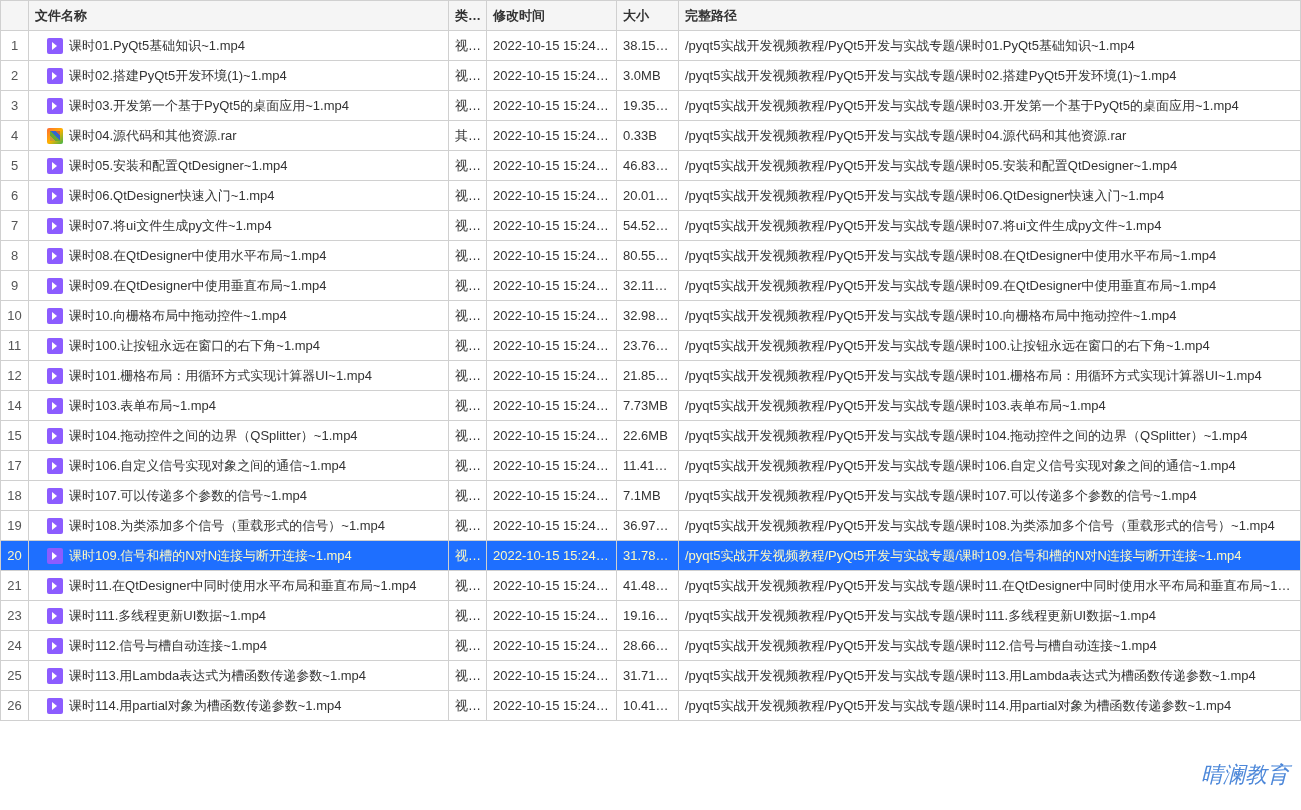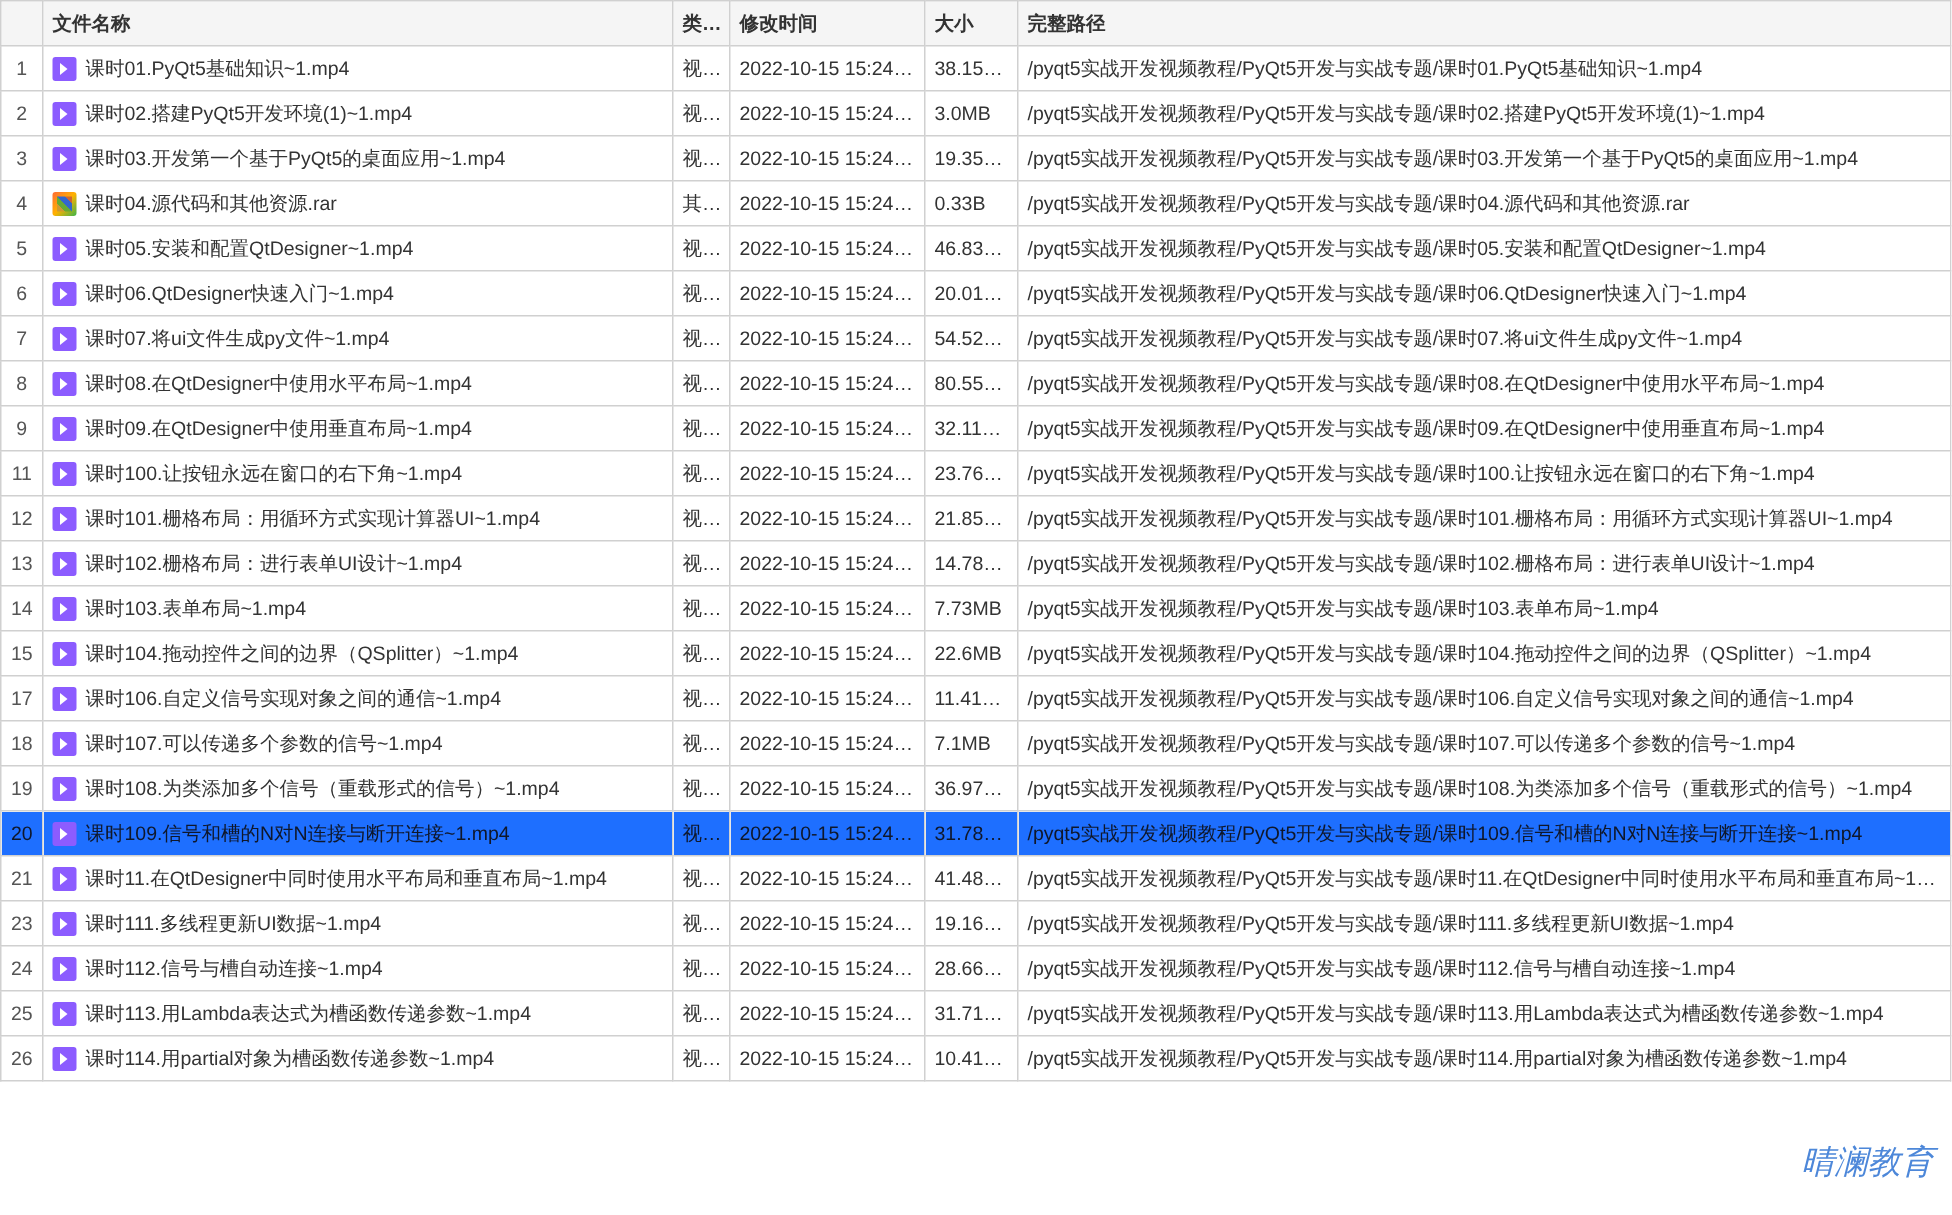--- a/index.html
+++ b/index.html
@@ -6,29 +6,29 @@
 body{font-family:"Microsoft YaHei",Arial,sans-serif;font-size:13px;color:#333;background:#fff;width:1301px;height:810px;overflow:hidden;position:relative}
 table{width:100%;border-collapse:collapse;table-layout:fixed}
 th,td{border:1px solid #d0d0d0;padding:0 6px;height:30px;vertical-align:middle;white-space:nowrap;overflow:hidden;text-overflow:ellipsis}
 th{background:#f5f5f5;font-weight:bold;text-align:left;font-size:13px}
 .col-num{width:28px;text-align:center;color:#555}
 .col-name{width:420px}
 .col-type{width:38px;text-align:center}
 .col-time{width:130px}
 .col-size{width:62px}
 .col-path{width:auto}
-td.name-cell{padding-left:6px}
+td.name-cell{padding-left:18px}
 .icon{display:inline-block;width:16px;height:16px;border-radius:2px;vertical-align:middle;margin-right:6px;position:relative}
 .icon-video{background:#8c5cff}
 .icon-video::after{content:"";position:absolute;left:5px;top:4px;border-left:5px solid #fff;border-top:4px solid transparent;border-bottom:4px solid transparent}
 .icon-rar{background:linear-gradient(135deg,#ff6b35 0%,#ffb100 50%,#3bb54a 100%)}
 .icon-rar::after{content:"";position:absolute;left:3px;top:3px;width:10px;height:10px;background:linear-gradient(45deg,#c93 25%,#6a3 25%,#6a3 50%,#36c 50%,#36c 75%,#c63 75%)}
 tr.row{cursor:pointer}
 tr.selected{background:#1e6fff;color:#fff}
-tr.selected td{color:#0f172a}
+tr.selected td{color:#fef9c3}
 .watermark{position:absolute;right:12px;bottom:20px;font-size:22px;color:#3a7bd5;font-style:italic;font-weight:500;opacity:.9}
 </style>
 </head>
 <body>
 
 <table>
 <thead>
 <tr>
   <th class="col-num"></th>
   <th class="col-name">文件名称</th>
@@ -105,42 +105,42 @@
       </tr>
       <tr class="row">
         <td class="col-num">9</td>
         <td class="col-name name-cell"><span class="icon icon-video"></span><span>课时09.在QtDesigner中使用垂直布局~1.mp4</span></td>
         <td class="col-type">视频</td>
         <td class="col-time">2022-10-15 15:24:49</td>
         <td class="col-size">32.11MB</td>
         <td class="col-path">/pyqt5实战开发视频教程/PyQt5开发与实战专题/课时09.在QtDesigner中使用垂直布局~1.mp4</td>
       </tr>
       <tr class="row">
+        <td class="col-num">10</td>
+        <td class="col-name name-cell"><span class="icon icon-video"></span><span>课时10.向栅格布局中拖动控件~1.mp4</span></td>
+        <td class="col-type">视频</td>
+        <td class="col-time">2022-10-15 15:24:50</td>
+        <td class="col-size">32.98MB</td>
+        <td class="col-path">/pyqt5实战开发视频教程/PyQt5开发与实战专题/课时10.向栅格布局中拖动控件~1.mp4</td>
+      </tr>
+      <tr class="row">
         <td class="col-num">11</td>
         <td class="col-name name-cell"><span class="icon icon-video"></span><span>课时100.让按钮永远在窗口的右下角~1.mp4</span></td>
         <td class="col-type">视频</td>
         <td class="col-time">2022-10-15 15:24:50</td>
         <td class="col-size">23.76MB</td>
         <td class="col-path">/pyqt5实战开发视频教程/PyQt5开发与实战专题/课时100.让按钮永远在窗口的右下角~1.mp4</td>
       </tr>
       <tr class="row">
         <td class="col-num">12</td>
         <td class="col-name name-cell"><span class="icon icon-video"></span><span>课时101.栅格布局：用循环方式实现计算器UI~1.mp4</span></td>
         <td class="col-type">视频</td>
         <td class="col-time">2022-10-15 15:24:50</td>
         <td class="col-size">21.85MB</td>
         <td class="col-path">/pyqt5实战开发视频教程/PyQt5开发与实战专题/课时101.栅格布局：用循环方式实现计算器UI~1.mp4</td>
-      </tr>
-      <tr class="row">
-        <td class="col-num">13</td>
-        <td class="col-name name-cell"><span class="icon icon-video"></span><span>课时102.栅格布局：进行表单UI设计~1.mp4</span></td>
-        <td class="col-type">视频</td>
-        <td class="col-time">2022-10-15 15:24:50</td>
-        <td class="col-size">14.78MB</td>
-        <td class="col-path">/pyqt5实战开发视频教程/PyQt5开发与实战专题/课时102.栅格布局：进行表单UI设计~1.mp4</td>
       </tr>
       <tr class="row">
         <td class="col-num">14</td>
         <td class="col-name name-cell"><span class="icon icon-video"></span><span>课时103.表单布局~1.mp4</span></td>
         <td class="col-type">视频</td>
         <td class="col-time">2022-10-15 15:24:51</td>
         <td class="col-size">7.73MB</td>
         <td class="col-path">/pyqt5实战开发视频教程/PyQt5开发与实战专题/课时103.表单布局~1.mp4</td>
       </tr>
       <tr class="row">

